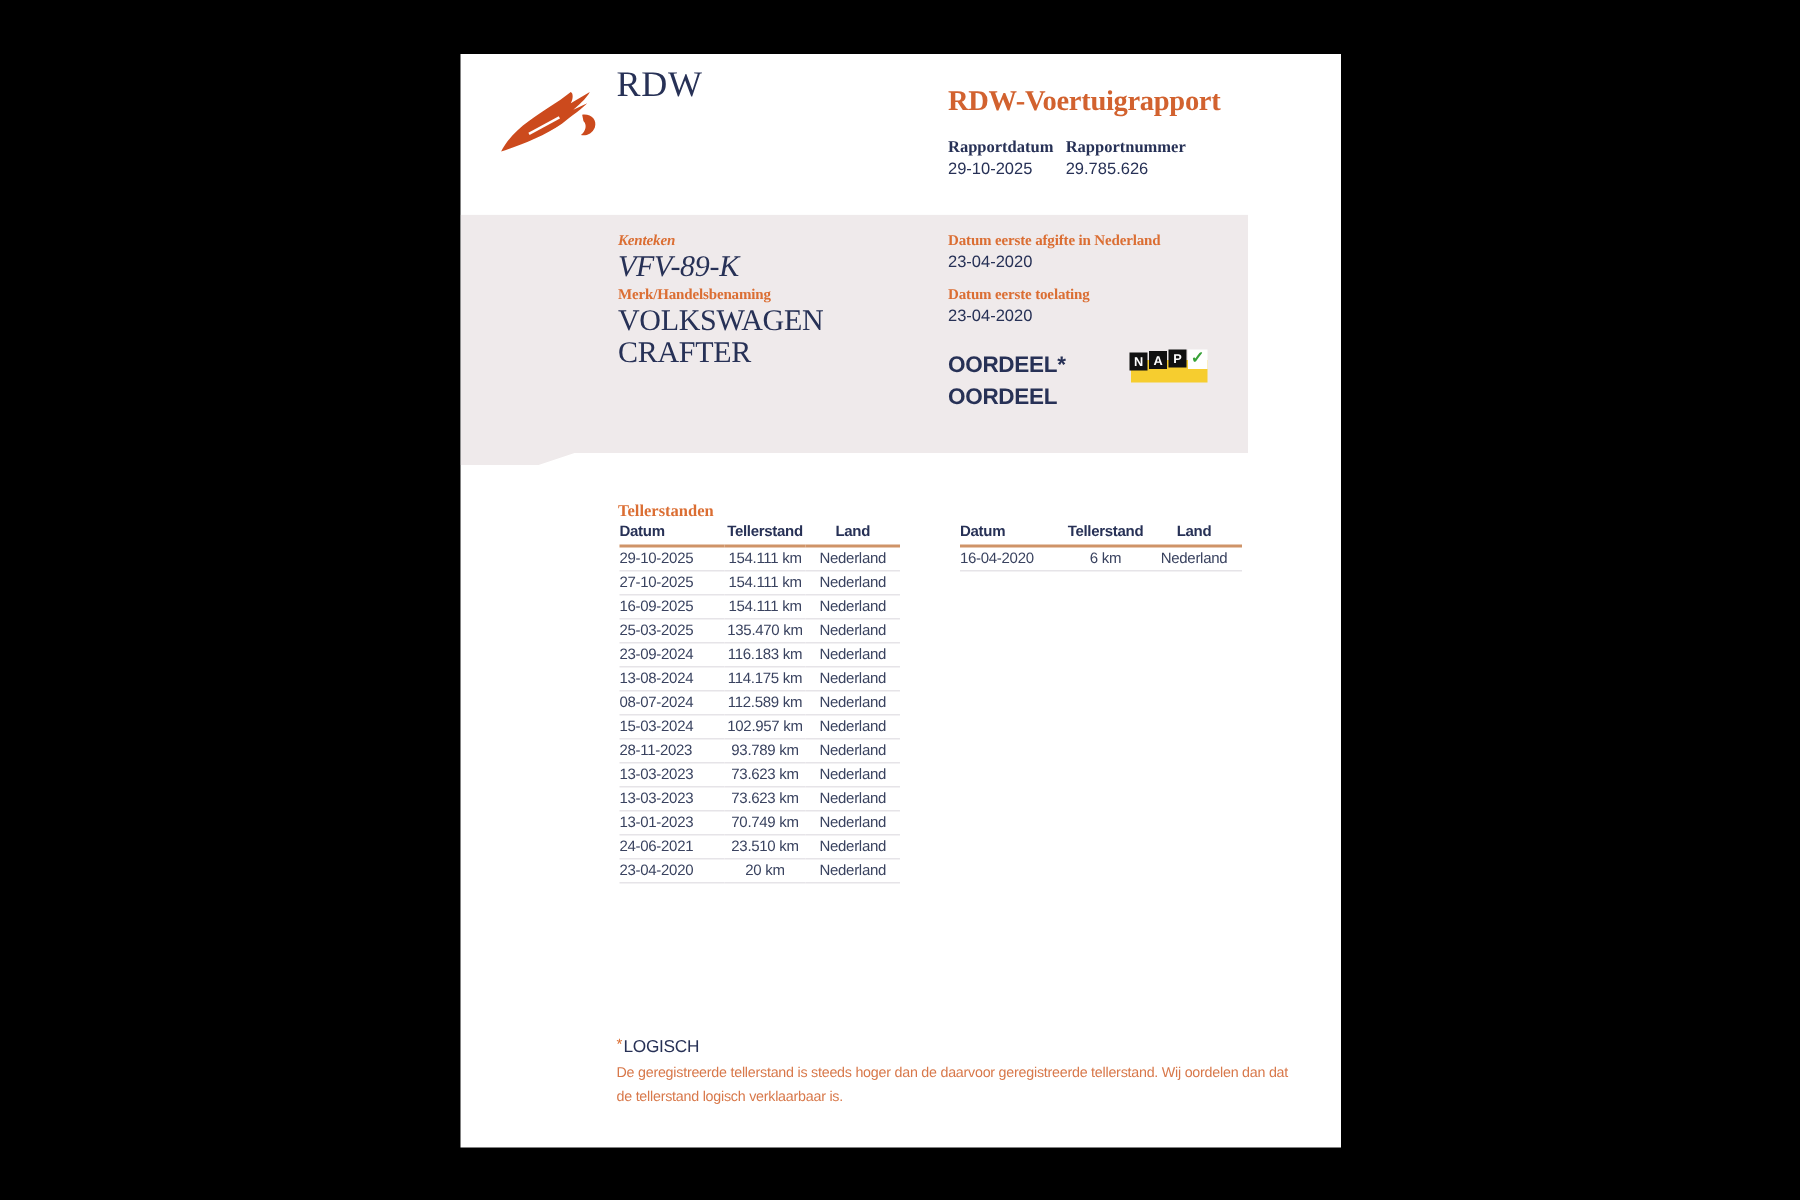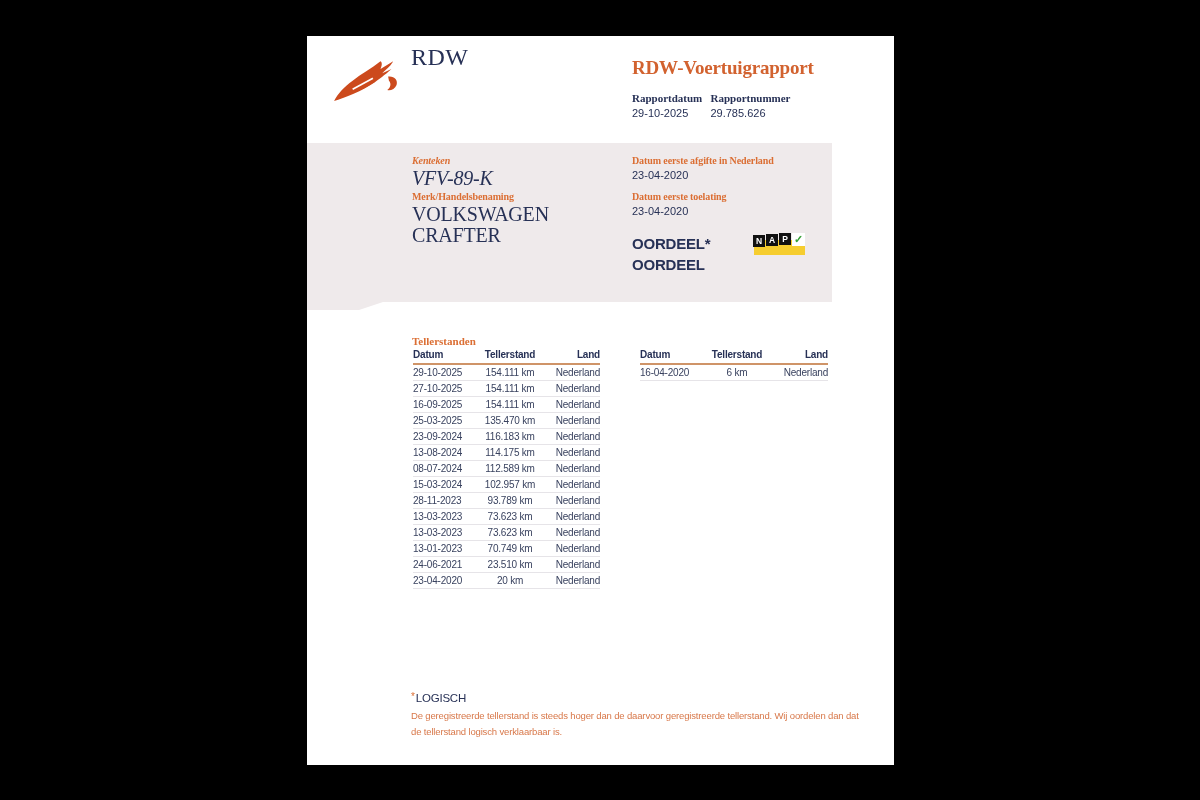--- a/index.html
+++ b/index.html
@@ -53,21 +53,21 @@
     font-size:11px;font-weight:700;color:var(--orange_label);}
   .readings-table{position:absolute;top:313px;border-collapse:collapse;table-layout:fixed;
     font-size:10px;letter-spacing:-.2px;color:var(--table_text);}
   .readings-table.left{left:106px;width:187px;}
   .readings-table.right{left:333px;width:188px;}
   .readings-table th{font-size:10px;font-weight:700;color:var(--navy);
     padding:0 0 3px 0;border-bottom:2px solid var(--rule_orange);}
   .readings-table td{height:15px;line-height:15px;padding:0;border-bottom:1px solid var(--row_line);}
   .c-datum{text-align:left;width:70px;}
   .c-teller{text-align:center;width:54px;}
-  .c-land{text-align:right;}
+  .c-land{text-align:center;}
 
   
   .footnote-title{position:absolute;left:104px;top:655px;font-size:11.5px;font-weight:400;
     color:var(--navy);letter-spacing:-.2px;}
   .footnote-title .ast{color:var(--orange_label);font-size:10px;vertical-align:2px;margin-right:1px;}
   .footnote-text{position:absolute;left:104px;top:672px;width:452px;font-size:9.5px;
     letter-spacing:-.15px;line-height:16px;color:var(--orange_soft);}
 </style>
 </head>
 <body>

